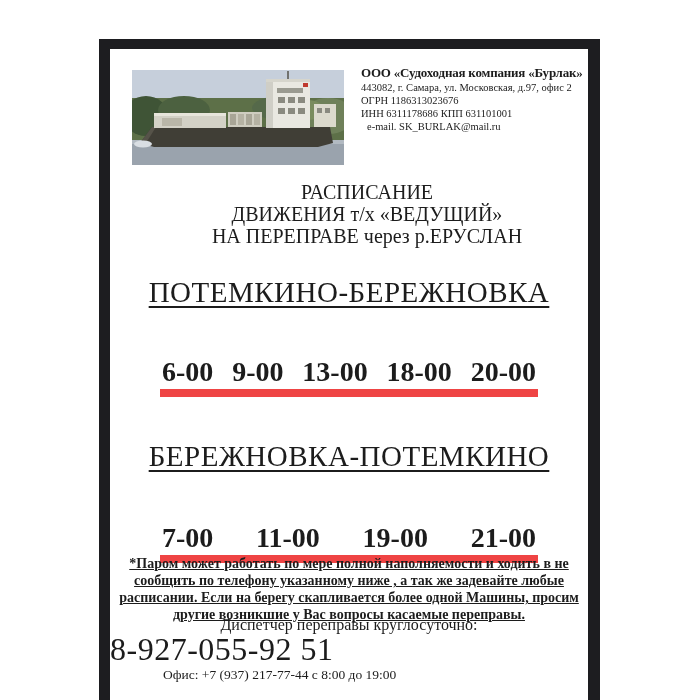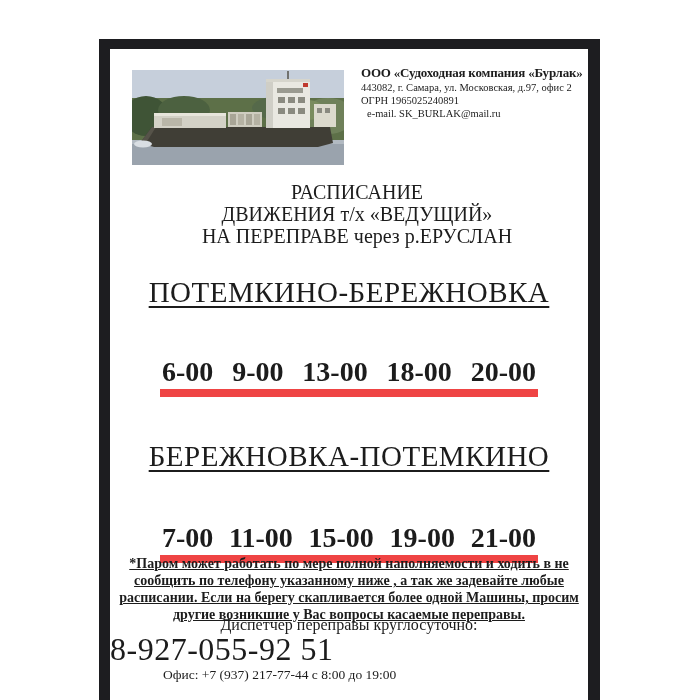--- a/index.html
+++ b/index.html
@@ -49,21 +49,21 @@
   }
   .company .line {
     font-size: 10.5px;
     line-height: 13px;
   }
   .company .email {
     padding-left: 6px;
   }
   .title-block {
     position: absolute;
-    left: 8px;
+    left: 18px;
     top: 132px;
     width: 100%;
     text-align: center;
     font-size: 20px;
     line-height: 22px;
   }
   .route-heading {
     position: absolute;
     left: 0;
     width: 100%;
@@ -181,21 +181,22 @@
     <rect x="171" y="13" width="5" height="4" fill="#c03a2e"></rect>
 
     <rect x="182" y="34" width="22" height="23" fill="#dcdacd"></rect>
     <rect x="185" y="38" width="5" height="5" fill="#8a8a80"></rect>
     <rect x="193" y="38" width="5" height="5" fill="#8a8a80"></rect>
   </svg>
 
   <div class="company">
     <div class="name">ООО «Судоходная компания «Бурлак»</div>
     <div class="line">443082, г. Самара, ул. Московская, д.97, офис 2</div>
-    <div class="line">ОГРН 1965025240891</div>
+    <div class="line">ОГРН 1186313023676</div>
+    <div class="line">ИНН 6311178686 КПП 631101001</div>
     <div class="line email">e-mail.  SK_BURLAK@mail.ru</div>
   </div>
 
   <div class="title-block">
     <div>РАСПИСАНИЕ</div>
     <div>ДВИЖЕНИЯ т/х «ВЕДУЩИЙ»</div>
     <div>НА ПЕРЕПРАВЕ через р.ЕРУСЛАН</div>
   </div>
 
   <div class="route-heading route-1">ПОТЕМКИНО-БЕРЕЖНОВКА</div>
@@ -204,21 +205,20 @@
     <span>9-00</span>
     <span>13-00</span>
     <span>18-00</span>
     <span>20-00</span>
   </div>
 
   <div class="route-heading route-2">БЕРЕЖНОВКА-ПОТЕМКИНО</div>
   <div class="times-row times-2">
     <span>7-00</span>
     <span>11-00</span>
-    <span>15-00</span>
     <span>19-00</span>
     <span>21-00</span>
   </div>
 
   <div class="footnote">
     <div><span>*Паром может работать по мере полной  наполняемости и ходить в не</span></div>
     <div><span>сообщить по телефону указанному ниже , а так же задевайте  любые</span></div>
     <div><span>расписании. Если на берегу скапливается более одной Машины, просим</span></div>
     <div><span>другие возникшие у Вас вопросы касаемые переправы.</span></div>
   </div>

